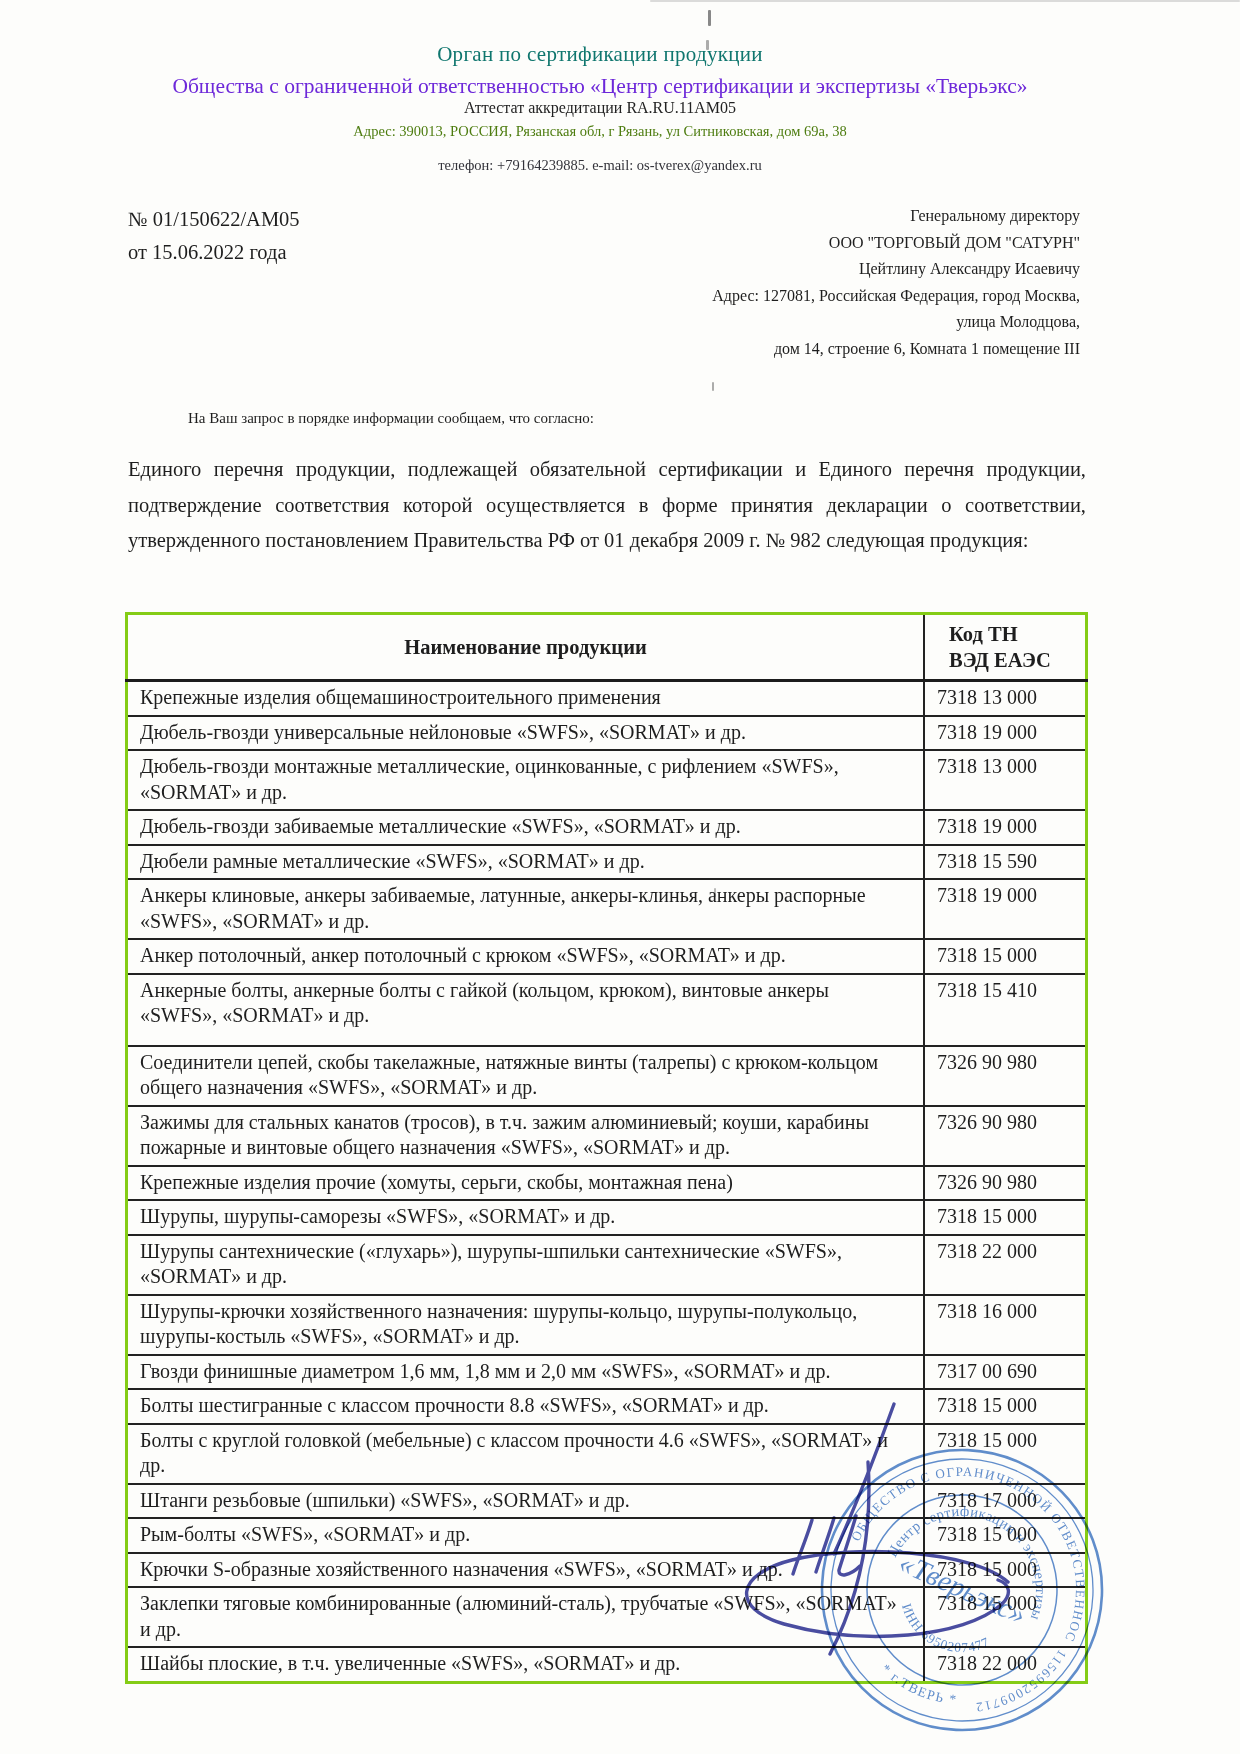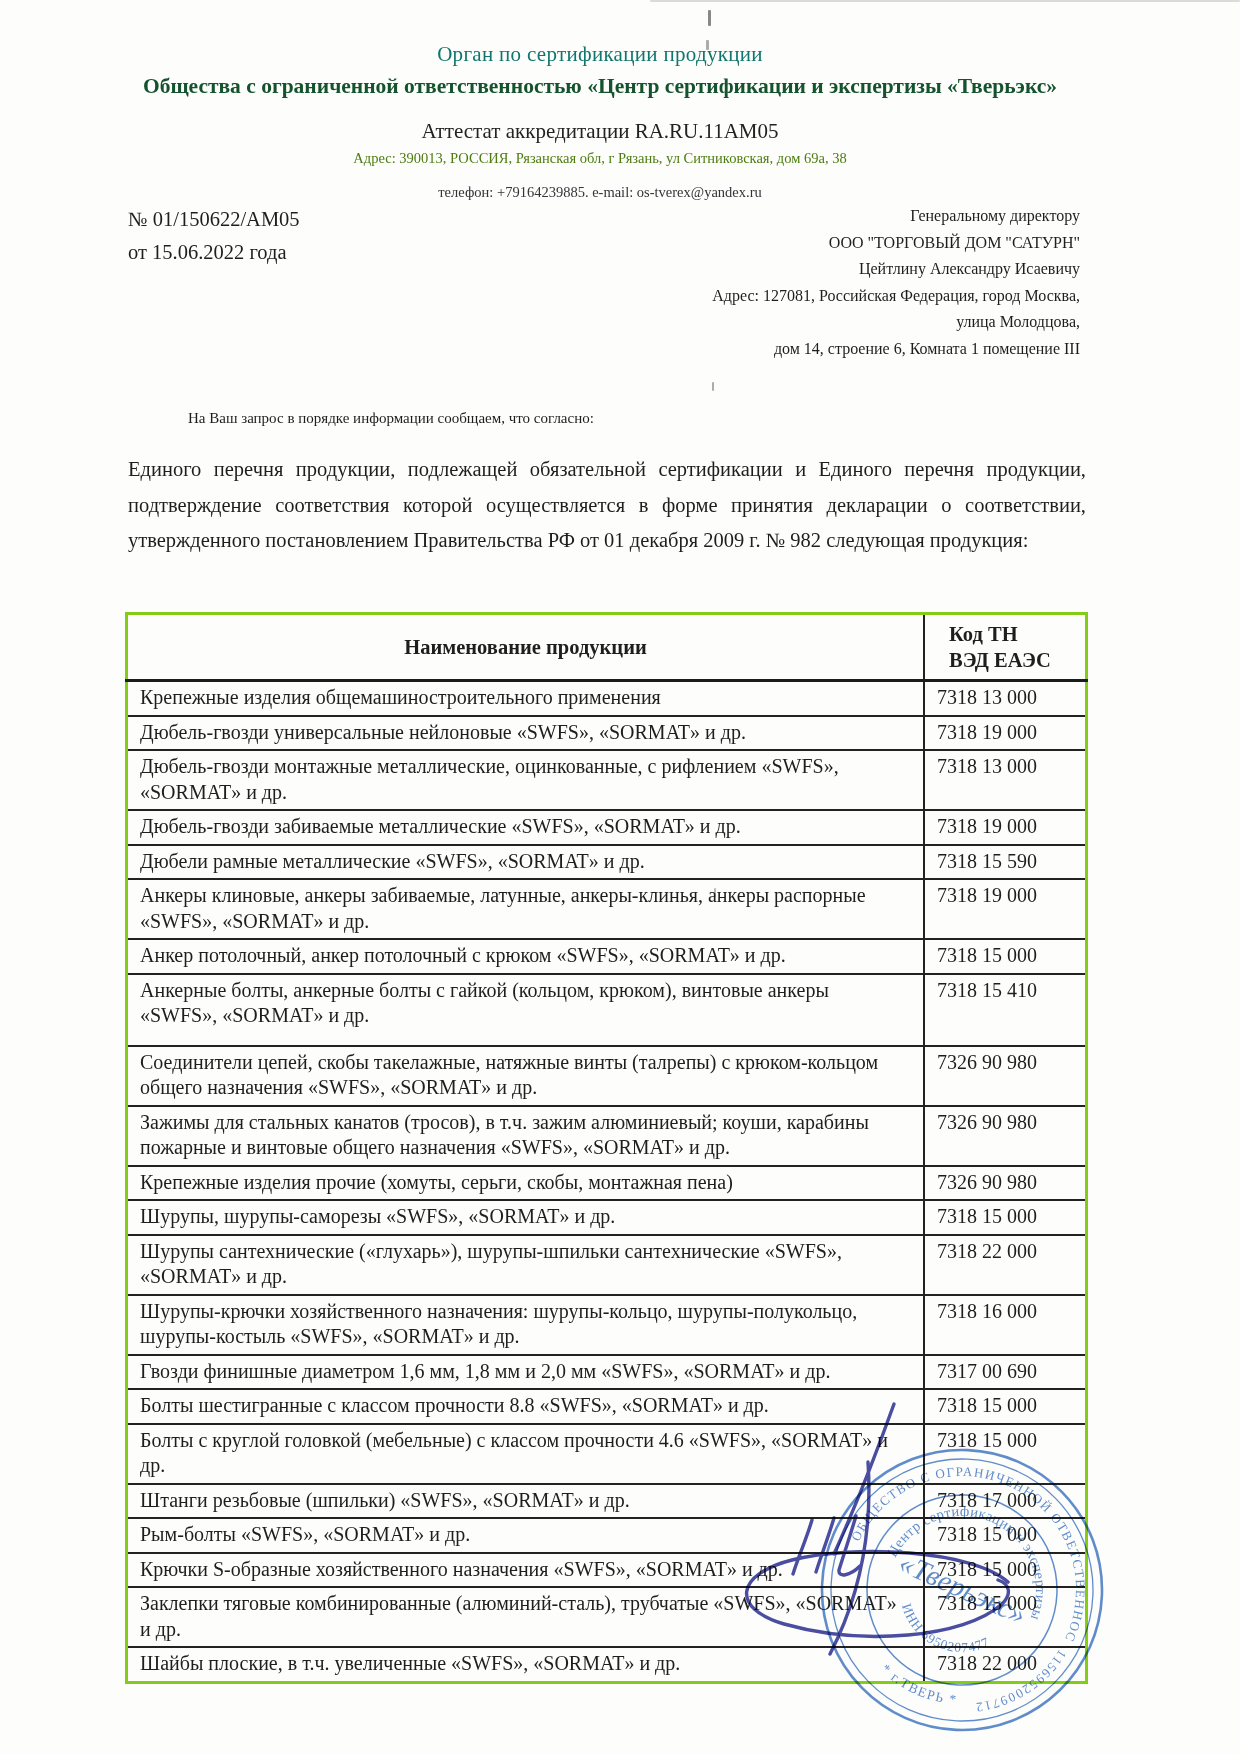--- a/index.html
+++ b/index.html
@@ -8,22 +8,22 @@
     width:1240px;height:1754px;
     margin:0 auto;
     background:#fdfdfb;
     font-family:"Liberation Serif","DejaVu Serif",serif;
     color:#1e1e1e;
     overflow:hidden;
   }
   
   .org-header{position:absolute;left:130px;top:42px;width:940px;text-align:center;}
   .org-line1{font-size:21px;letter-spacing:.3px;margin-bottom:7px;color:#0f766e;}
-  .org-line2{font-size:21.5px;margin-bottom:20px;color:#14532d;font-weight:bold;}
-  .org-line3{font-size:21px;margin-bottom:6px;color:#222;}
+  .org-line2{font-size:21.5px;margin-bottom:0;color:#6d28d9;}
+  .org-line3{font-size:16px;margin-bottom:6px;color:#222;}
   .org-address{font-size:14.5px;color:#4d7c0f;margin-bottom:17px;}
   .org-contacts{font-size:14.5px;color:#33333a;}
   
   .ref-block{position:absolute;left:128px;top:203px;font-size:20.5px;line-height:33px;}
   .recipient{position:absolute;right:160px;top:203px;width:620px;text-align:right;font-size:16px;line-height:26.5px;}
   
   .intro{position:absolute;left:188px;top:410px;font-size:15px;text-align:right;}
   .paragraph{position:absolute;left:128px;top:452px;width:958px;font-size:20.5px;line-height:35.5px;text-align:justify;}
   
   .product-table{

